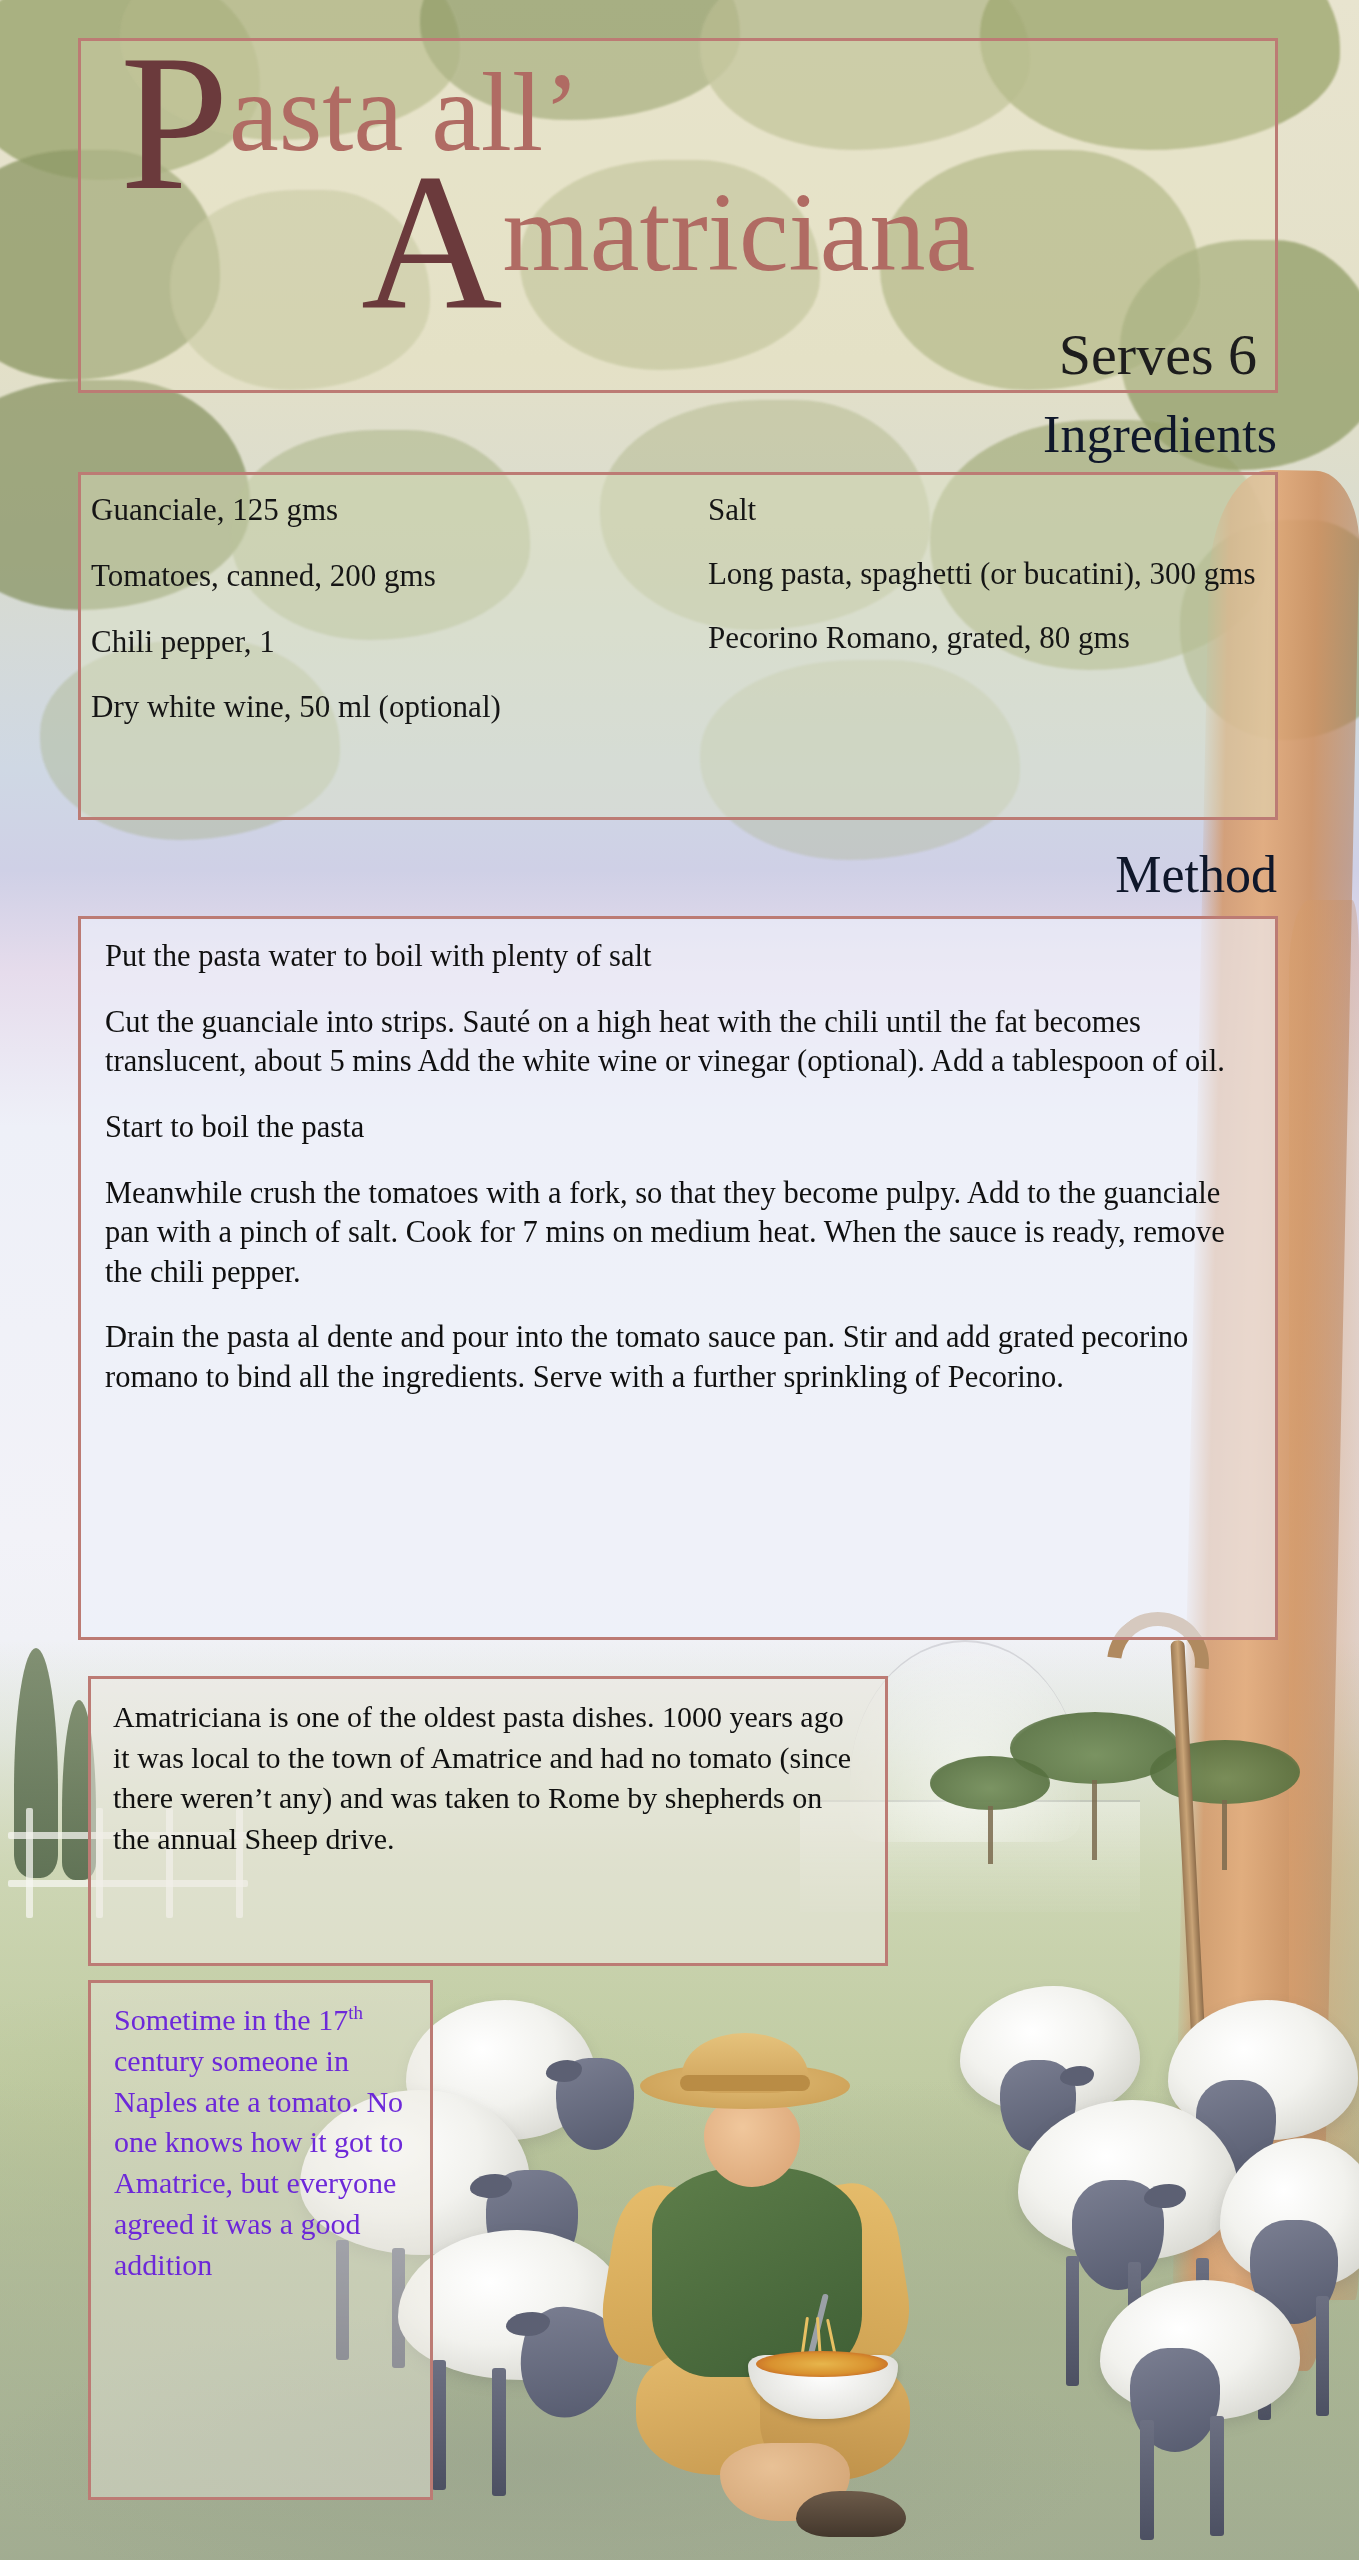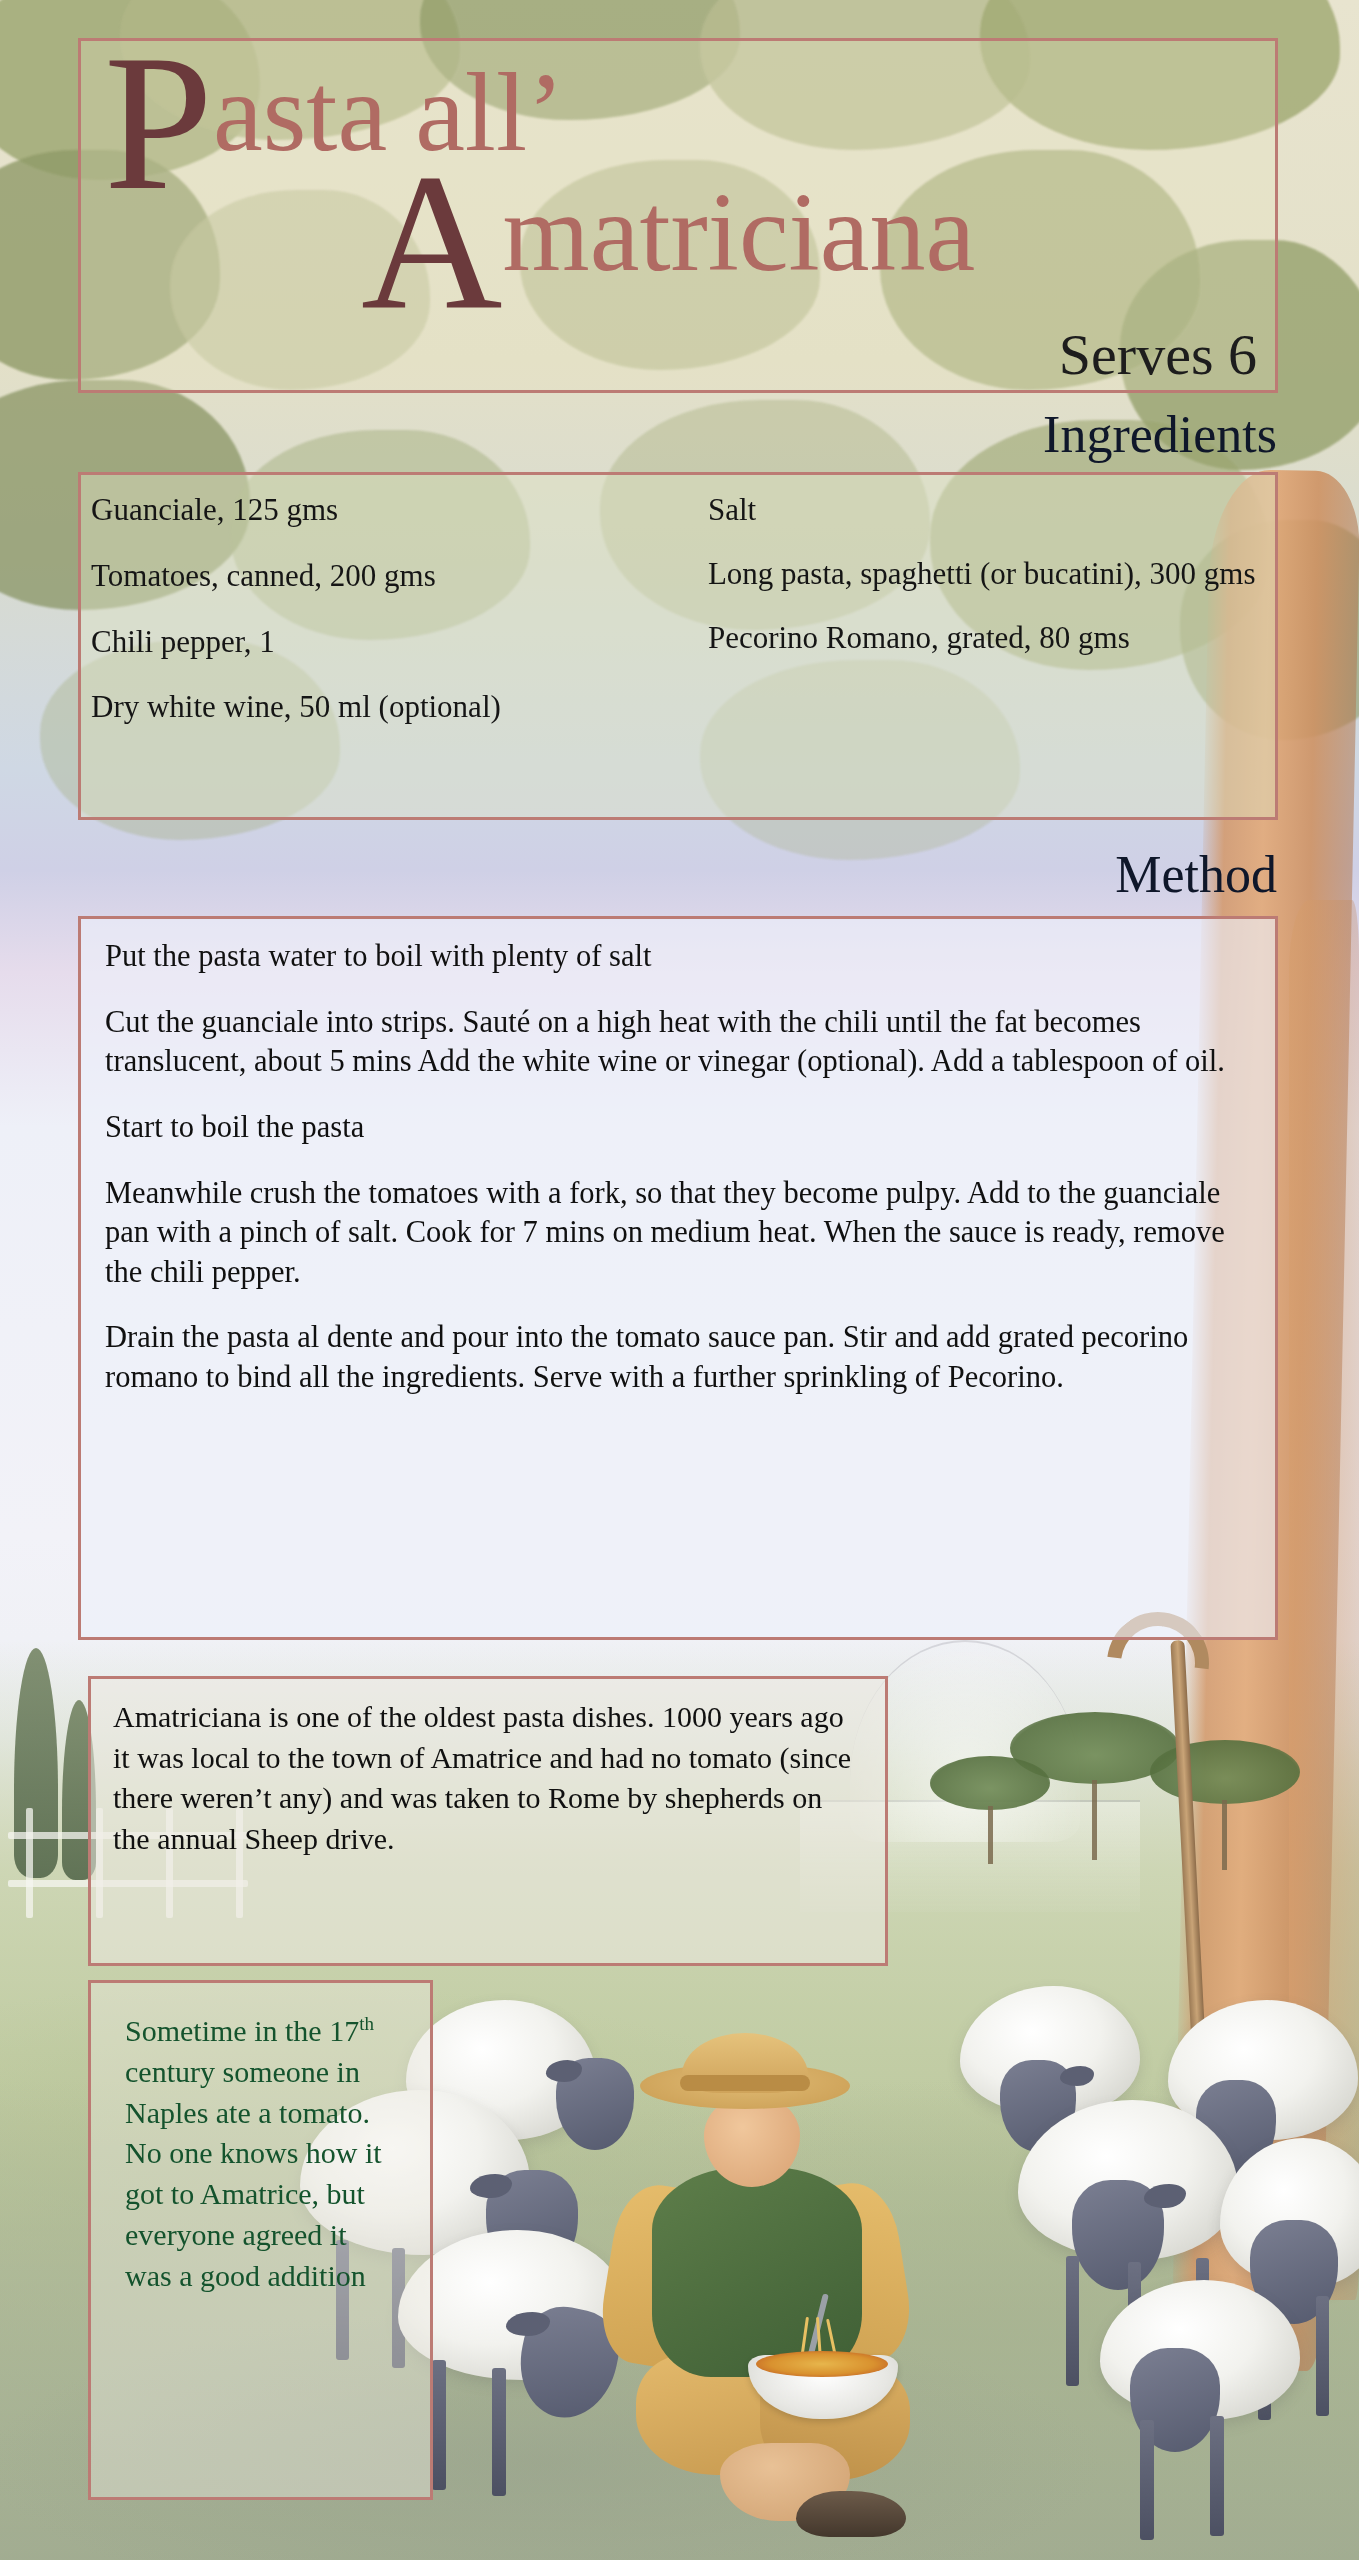--- a/index.html
+++ b/index.html
@@ -173,21 +173,21 @@
     background: rgba(232,228,196,0.30);
   }
   .title-line1, .title-line2 {
     position: absolute;
     white-space: nowrap;
     color: #b06b63;
     font-family: "Liberation Serif", serif;
     line-height: 1;
   }
   .title-line1 {
-    left: 23px; top: 10px;
+    left: 39px; top: 10px;
     font-size: 112px;
   }
   .title-line2 {
     left: 280px; top: 130px;
     font-size: 112px;
   }
   .dropcap {
     color: #6b3a3c;
     font-size: 196px;
     line-height: 0.72;
@@ -258,23 +258,23 @@
 
   
   .note-panel {
     left: 88px; top: 1980px; width: 345px; height: 520px;
     background: rgba(236,234,225,0.42);
     padding: 16px 18px 10px 22px;
     box-sizing: border-box;
   }
   .note-text {
     font-size: 30px;
-    color: #14532d;
+    color: #6d28d9;
     line-height: 1.36;
-    margin: 12px;
+    margin: 1px;
   }
   .note-text sup { font-size: 19px; }
 
   
   .scene { position: absolute; left: 0; top: 1940px; width: 1359px; height: 620px; }
   .sheep-body {
     position: absolute;
     background: radial-gradient(ellipse at 40% 35%, #ffffff 0%, #f2f2ee 45%, #dcdcd6 75%, #c8c8c2 100%);
     border-radius: 52% 48% 46% 54% / 58% 56% 44% 42%;
     box-shadow: 0 6px 14px rgba(90,90,90,0.18);

